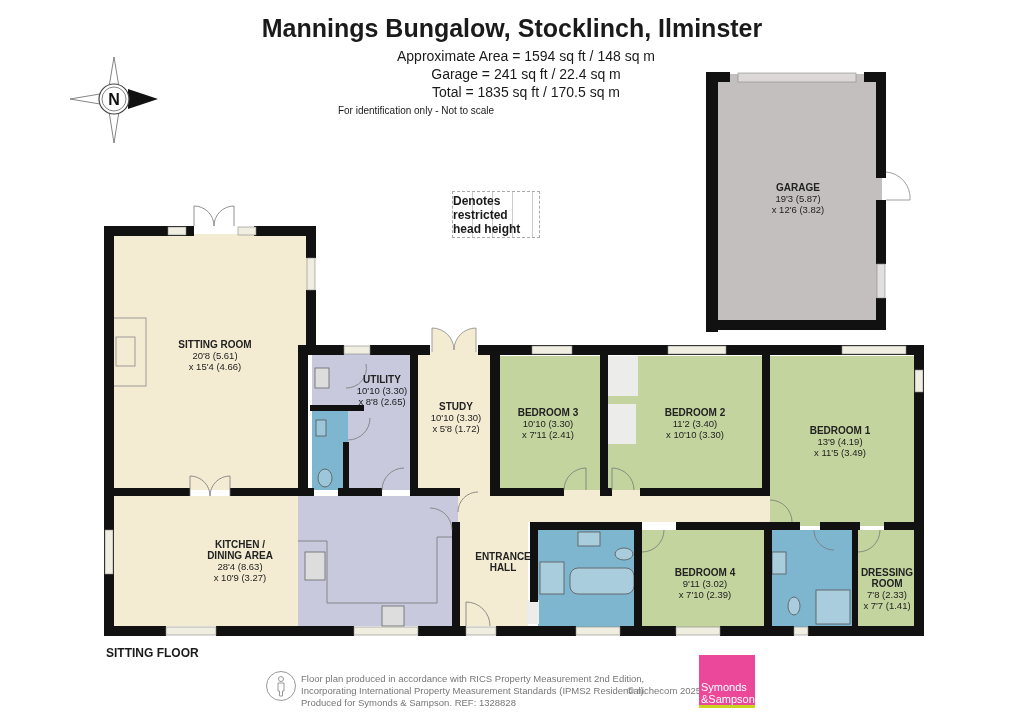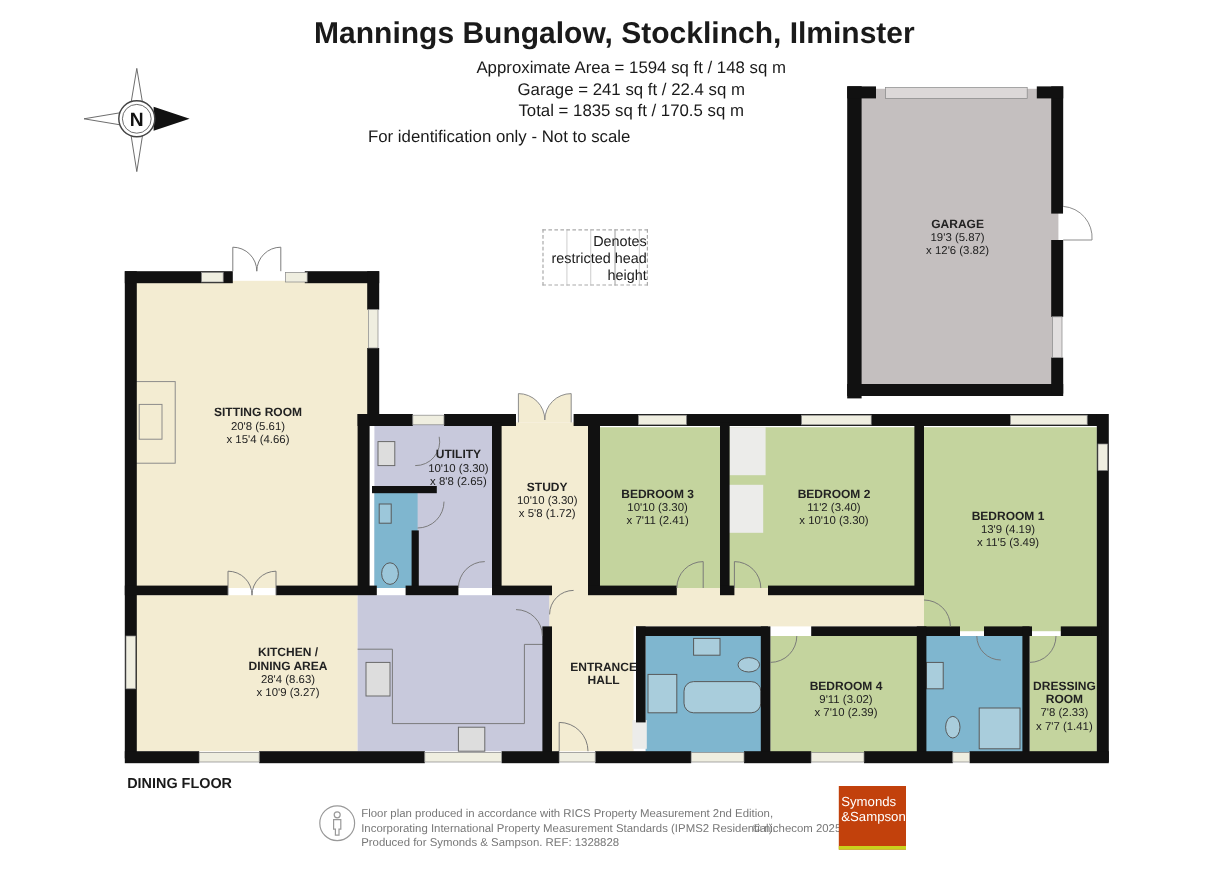--- a/index.html
+++ b/index.html
@@ -1,28 +1,28 @@
 <!DOCTYPE html>
 <html><head>
 <meta charset="utf-8">
 <style>
   html, body { margin:0; padding:0; background:#ffffff; }
   body { width:1024px; height:724px; position:relative; overflow:hidden; font-family:"Liberation Sans", sans-serif; color:#1a1a1a; }
   .title { position:absolute; left:0; width:1024px; top:14px; text-align:center; font-weight:bold; font-size:25px; }
   .area-line { position:absolute; left:0; width:1024px; text-align:center; font-size:14px;padding-left:14px; }
-  .note { position:absolute; left:0; width:832px; top:105px; text-align:center; font-size:14px; }
+  .note { position:absolute; left:0; width:832px; top:105px; text-align:center; font-size:10px; }
   svg.plan { position:absolute; left:0; top:0; }
   .lbl { position:absolute; text-align:center; font-size:9.5px; line-height:11px; color:#222; }
   .lbl b { display:block; font-size:10px; }
   .floor-label { position:absolute; left:106px; top:646px; font-weight:bold; font-size:12px; }
-  .restricted { position:absolute; left:452px; top:191px; width:88px; height:47px; border:1px dashed #aaa; box-sizing:border-box; display:flex; align-items:center; justify-content:center; text-align:right; font-weight:normal; font-size:12px; line-height:14px; background:
+  .restricted { position:absolute; left:452px; top:191px; width:88px; height:47px; border:1px dashed #aaa; box-sizing:border-box; display:flex; align-items:center; justify-content:center; text-align:left; font-weight:bold; font-size:12px; line-height:14px; background:
     repeating-linear-gradient(90deg, transparent 0 19px, rgba(170,170,170,0.6) 19px 20px); }
   .footer-text { position:absolute; left:301px; top:673px; font-size:9.5px; line-height:12px; color:#777; }
   .copyright { position:absolute; left:627px; top:685px; font-size:9.5px; color:#777; }
-  .logo { position:absolute; left:699px; top:655px; width:56px; height:53px; background:#c2410c; border-bottom:3px solid #c9d21c; box-sizing:border-box; color:#fff; font-size:11px; line-height:12px; padding:8px 2px 0 2px; }
+  .logo { position:absolute; left:699px; top:655px; width:56px; height:53px; background:#ec4899; border-bottom:3px solid #c9d21c; box-sizing:border-box; color:#fff; font-size:11px; line-height:12px; padding:26px 2px 0 2px; }
   .logo span { display:block; }
   .figure-icon { position:absolute; left:266px; top:671px; width:30px; height:30px; border:1px solid #999; border-radius:50%; box-sizing:border-box; }
   .compass { position:absolute; left:68px; top:55px; }
 </style>
 </head>
 <body>
 
 <div class="title">Mannings Bungalow, Stocklinch, Ilminster</div>
 <div class="area-line" style="top:48px">Approximate Area = 1594 sq ft / 148 sq m</div>
 <div class="area-line" style="top:66px">Garage = 241 sq ft / 22.4 sq m</div>
@@ -211,21 +211,21 @@
   <b>ENTRANCE</b>
     <b>HALL</b>
 </div>
 <div class="lbl" style="left:660px;top:567px;width:90px;">
   <b>BEDROOM 4</b><span>9'11 (3.02)</span><br><span>x 7'10 (2.39)</span>
 </div>
 <div class="lbl" style="left:856px;top:567px;width:62px;">
   <b>DRESSING</b><b>ROOM</b><span>7'8 (2.33)</span><br><span>x 7'7 (1.41)</span>
 </div>
 
-<div class="floor-label">DINING FLOOR</div>
+<div class="floor-label">SITTING FLOOR</div>
 
 <div class="figure-icon">
   <svg width="28" height="28" viewBox="0 0 28 28">
     <circle cx="14" cy="7" r="2.5" fill="none" stroke="#999" stroke-width="1"></circle>
     <path d="M11,11 h6 v8 h-1.5 v5 h-3 v-5 h-1.5 z" fill="none" stroke="#999" stroke-width="1"></path>
   </svg>
 </div>
 <div class="footer-text">
   <div>Floor plan produced in accordance with RICS Property Measurement 2nd Edition,</div>
   <div>Incorporating International Property Measurement Standards (IPMS2 Residential).</div>

